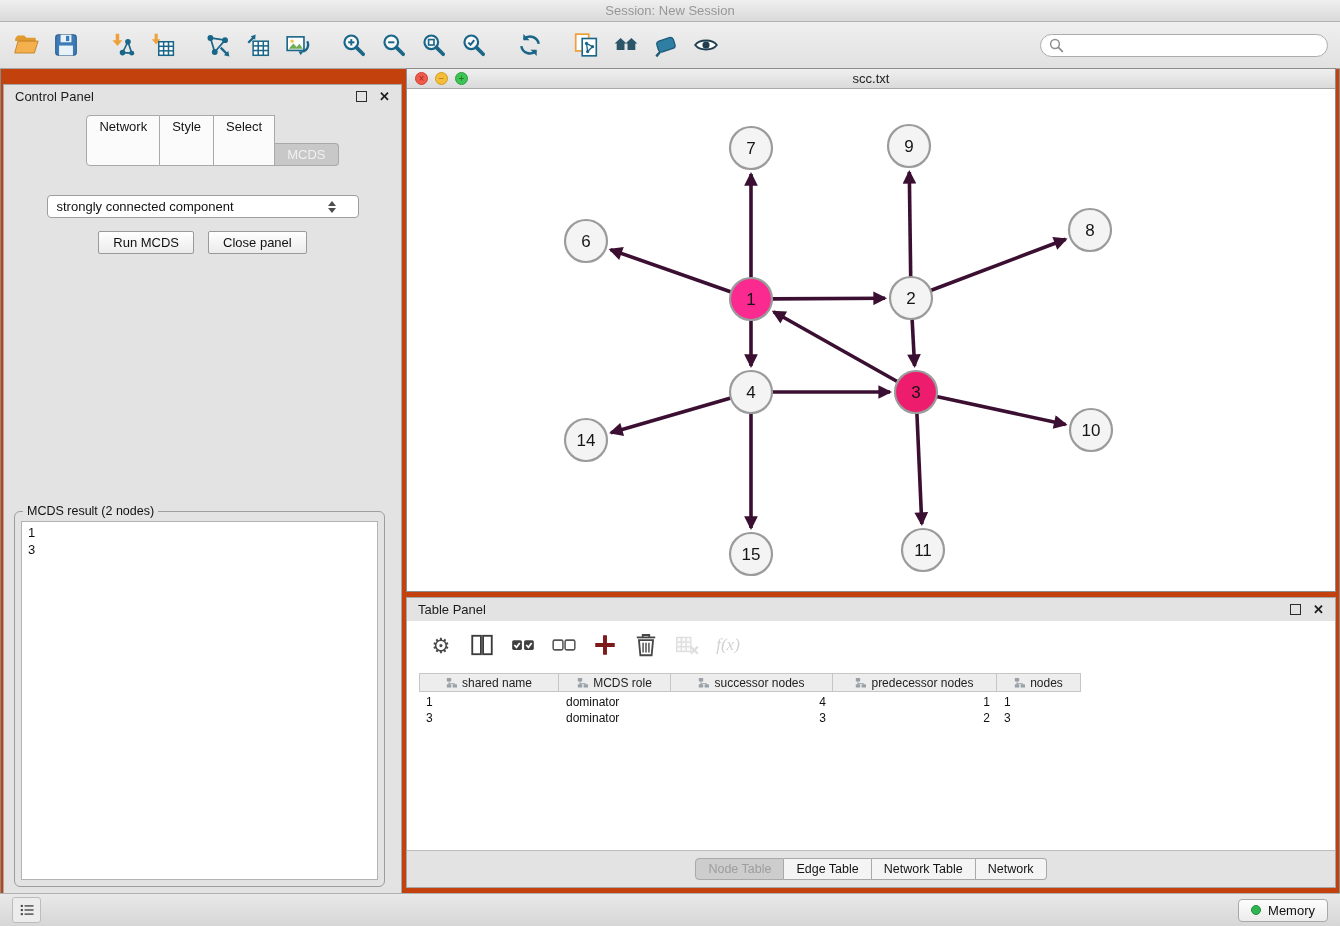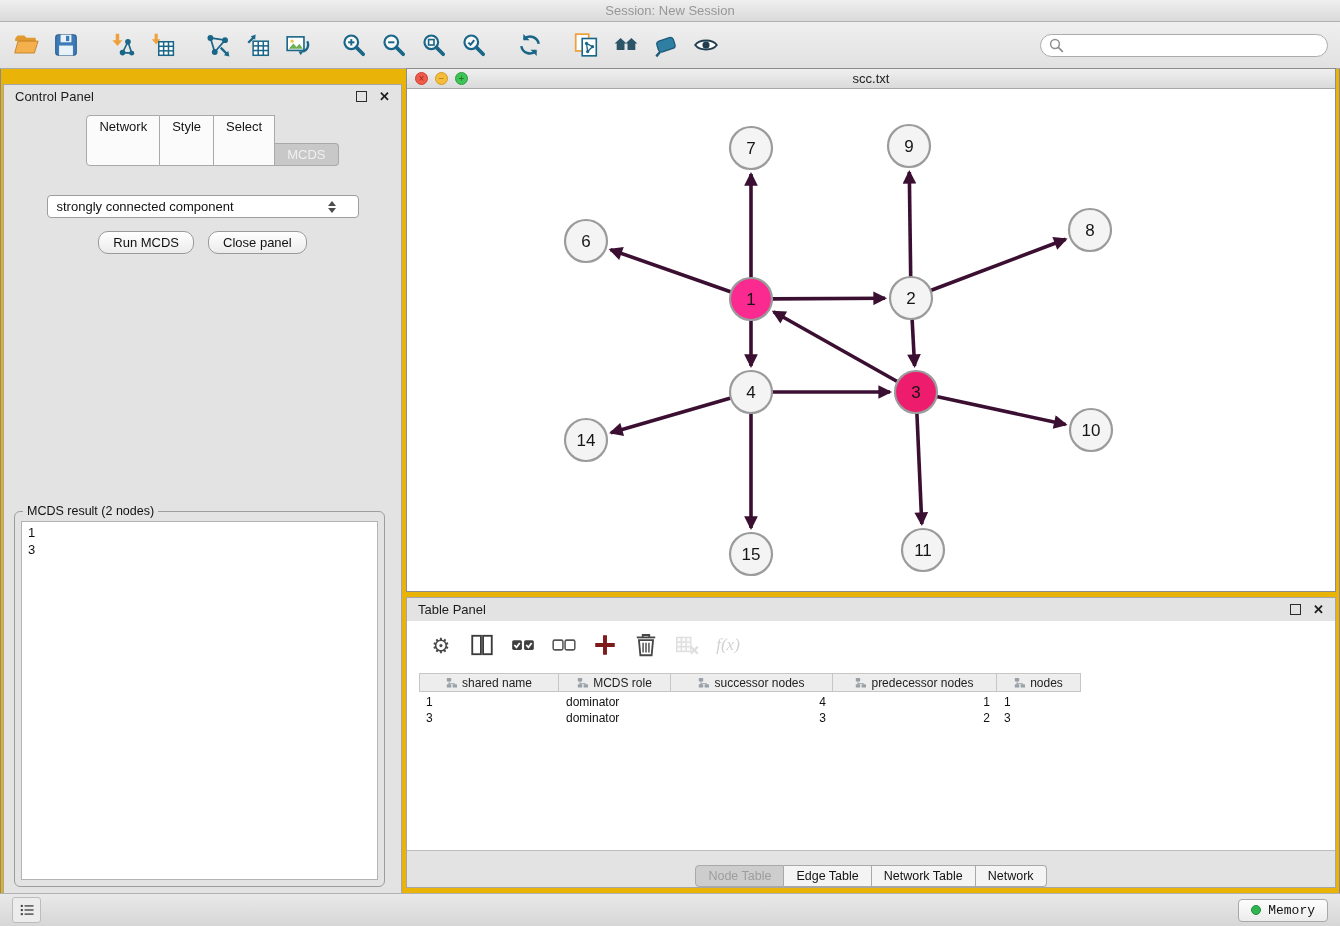--- a/index.html
+++ b/index.html
@@ -1,16 +1,16 @@
 <!DOCTYPE html>
 <html><head>
 <meta charset="utf-8">
 <style>
   html,body{margin:0;padding:0;background:#bfbfbf;}
-  .app{position:relative;width:1340px;height:926px;background:#eab308;
+  .app{position:relative;width:1340px;height:926px;background:#c2410c;
        font-family:"Liberation Sans",sans-serif;overflow:hidden;
        box-shadow:inset 0 0 0 1px #8a8a8a;}
   
   .titlebar{position:absolute;left:0;top:0;right:0;height:21px;
     background:linear-gradient(#efefef,#dadada);border-bottom:1px solid #b2b2b2;
     text-align:center;font-size:13px;line-height:21px;color:#979797;}
   .toolbar{position:absolute;left:0;top:22px;right:0;height:46px;
     background:linear-gradient(#efefef,#e1e1e1);border-bottom:1px solid #a9a9a9;
     display:flex;align-items:center;padding:0 12px;}
   .tb-groups{display:flex;align-items:center;}
@@ -39,21 +39,21 @@
   .opt-label{font-size:13px;color:#111;}
   .dropdown{width:312px;height:23px;margin:10px auto 0;background:#fff;border:1px solid #9e9e9e;border-radius:4px;
     display:flex;align-items:center;padding:0 22px 0 9px;font-size:13px;cursor:pointer;box-sizing:border-box;}
   .dd-label{flex:1;text-align:left;color:#111;}
   .dd-arrows{display:flex;flex-direction:column;gap:2px;}
   .dd-arrows i{width:0;height:0;border-left:4px solid transparent;border-right:4px solid transparent;display:block;}
   .dd-arrows .up{border-bottom:5px solid #4d4d4d;}
   .dd-arrows .down{border-top:5px solid #4d4d4d;}
   .cp-buttons{display:flex;justify-content:center;gap:14px;margin-top:13px;}
   .btn{font-size:13px;padding:3px 14px;background:linear-gradient(#ffffff,#ebebeb);border:1px solid #9a9a9a;
-    border-radius:10px;cursor:pointer;color:#111;font-family:inherit;}
+    border-radius:2px;cursor:pointer;color:#111;font-family:inherit;}
   .result-box{position:absolute;left:10px;right:16px;top:426px;bottom:8px;border:1px solid #9d9d9d;border-radius:6px;}
   .result-legend{position:absolute;top:-8px;left:8px;background:#e3e3e3;padding:0 4px;font-size:12.5px;color:#111;}
   .result-area{position:absolute;left:6px;right:6px;top:9px;bottom:6px;background:#fff;border:1px solid #b3b3b3;
     padding:2px 6px;text-align:left;font-size:13px;line-height:17px;color:#111;overflow:auto;}
   
   .net-window{position:absolute;left:406px;top:68px;width:930px;height:524px;border:1px solid #8d8d8d;background:#fff;box-sizing:border-box;}
   .net-titlebar{height:19px;background:linear-gradient(#f0f0f0,#dadada);border-bottom:1px solid #a8a8a8;
     position:relative;display:flex;align-items:center;justify-content:center;font-size:13px;color:#222;}
   .traffic{position:absolute;left:8px;top:3px;display:flex;gap:7px;}
   .light{width:13px;height:13px;border-radius:50%;font-size:10px;line-height:12px;text-align:center;cursor:pointer;box-sizing:border-box;}
@@ -73,33 +73,33 @@
   .tp-table{margin:8px 0 0 12px;}
   .tp-header-row{display:flex;}
   .tp-hcell{background:#ededed;border:1px solid #c6c6c6;border-left:none;height:19px;display:flex;align-items:center;
     justify-content:center;gap:4px;font-size:12px;color:#222;box-sizing:border-box;cursor:pointer;}
   .tp-hcell:first-child{border-left:1px solid #c6c6c6;}
   .sort-ic{display:inline-flex;}
   .tp-row{display:flex;cursor:default;}
   .tp-cell{font-size:12px;height:16px;line-height:16px;padding:2px 7px 0 7px;color:#111;box-sizing:border-box;
     white-space:nowrap;overflow:hidden;}
   .tp-body{flex:1;background:#fff;}
-  .tp-bottom{height:36px;background:#e3e3e3;border-top:1px solid #bdbdbd;display:flex;align-items:flex-end;justify-content:center;}
+  .tp-bottom{height:36px;background:#e3e3e3;border-top:1px solid #bdbdbd;display:flex;align-items:center;justify-content:center;}
   .bt-tabs{display:flex;}
   .bt-tab{font-size:12.5px;padding:3px 12px;background:#f4f4f4;border:1px solid #a9a9a9;border-left:none;color:#141414;cursor:pointer;}
   .bt-tab:first-child{border-left:1px solid #a9a9a9;border-radius:4px 0 0 4px;}
   .bt-tab:last-child{border-radius:0 4px 4px 0;}
   .bt-tab.active{background:#cdcdcd;color:#9d9d9d;}
   
   .status-bar{position:absolute;left:0;bottom:0;right:0;height:33px;background:linear-gradient(#e9e9e9,#d6d6d6);
     border-top:1px solid #b1b1b1;display:flex;align-items:center;padding:0 12px;box-sizing:border-box;}
   .sb-list-btn{width:27px;height:24px;border:1px solid #bcbcbc;border-radius:3px;background:#ececec;
     display:inline-flex;align-items:center;justify-content:center;cursor:pointer;}
   .memory-btn{margin-left:auto;display:inline-flex;align-items:center;gap:7px;border:1px solid #a8a8a8;border-radius:4px;
-    background:linear-gradient(#fdfdfd,#ececec);padding:3px 12px;font-size:13px;color:#111;cursor:pointer;font-family:Liberation Mono, monospace;}
+    background:linear-gradient(#fdfdfd,#ececec);padding:3px 12px;font-size:13px;color:#111;cursor:pointer;font-family:Liberation Sans, sans-serif;}
   .memory-dot{width:10px;height:10px;border-radius:50%;background:#2fb550;border:1px solid #1f8c3a;box-sizing:border-box;}
 </style>
 </head>
 <body>
 
 <div class="app">
 
   <div class="titlebar">
     <span>Session: New Session</span>
   </div>

